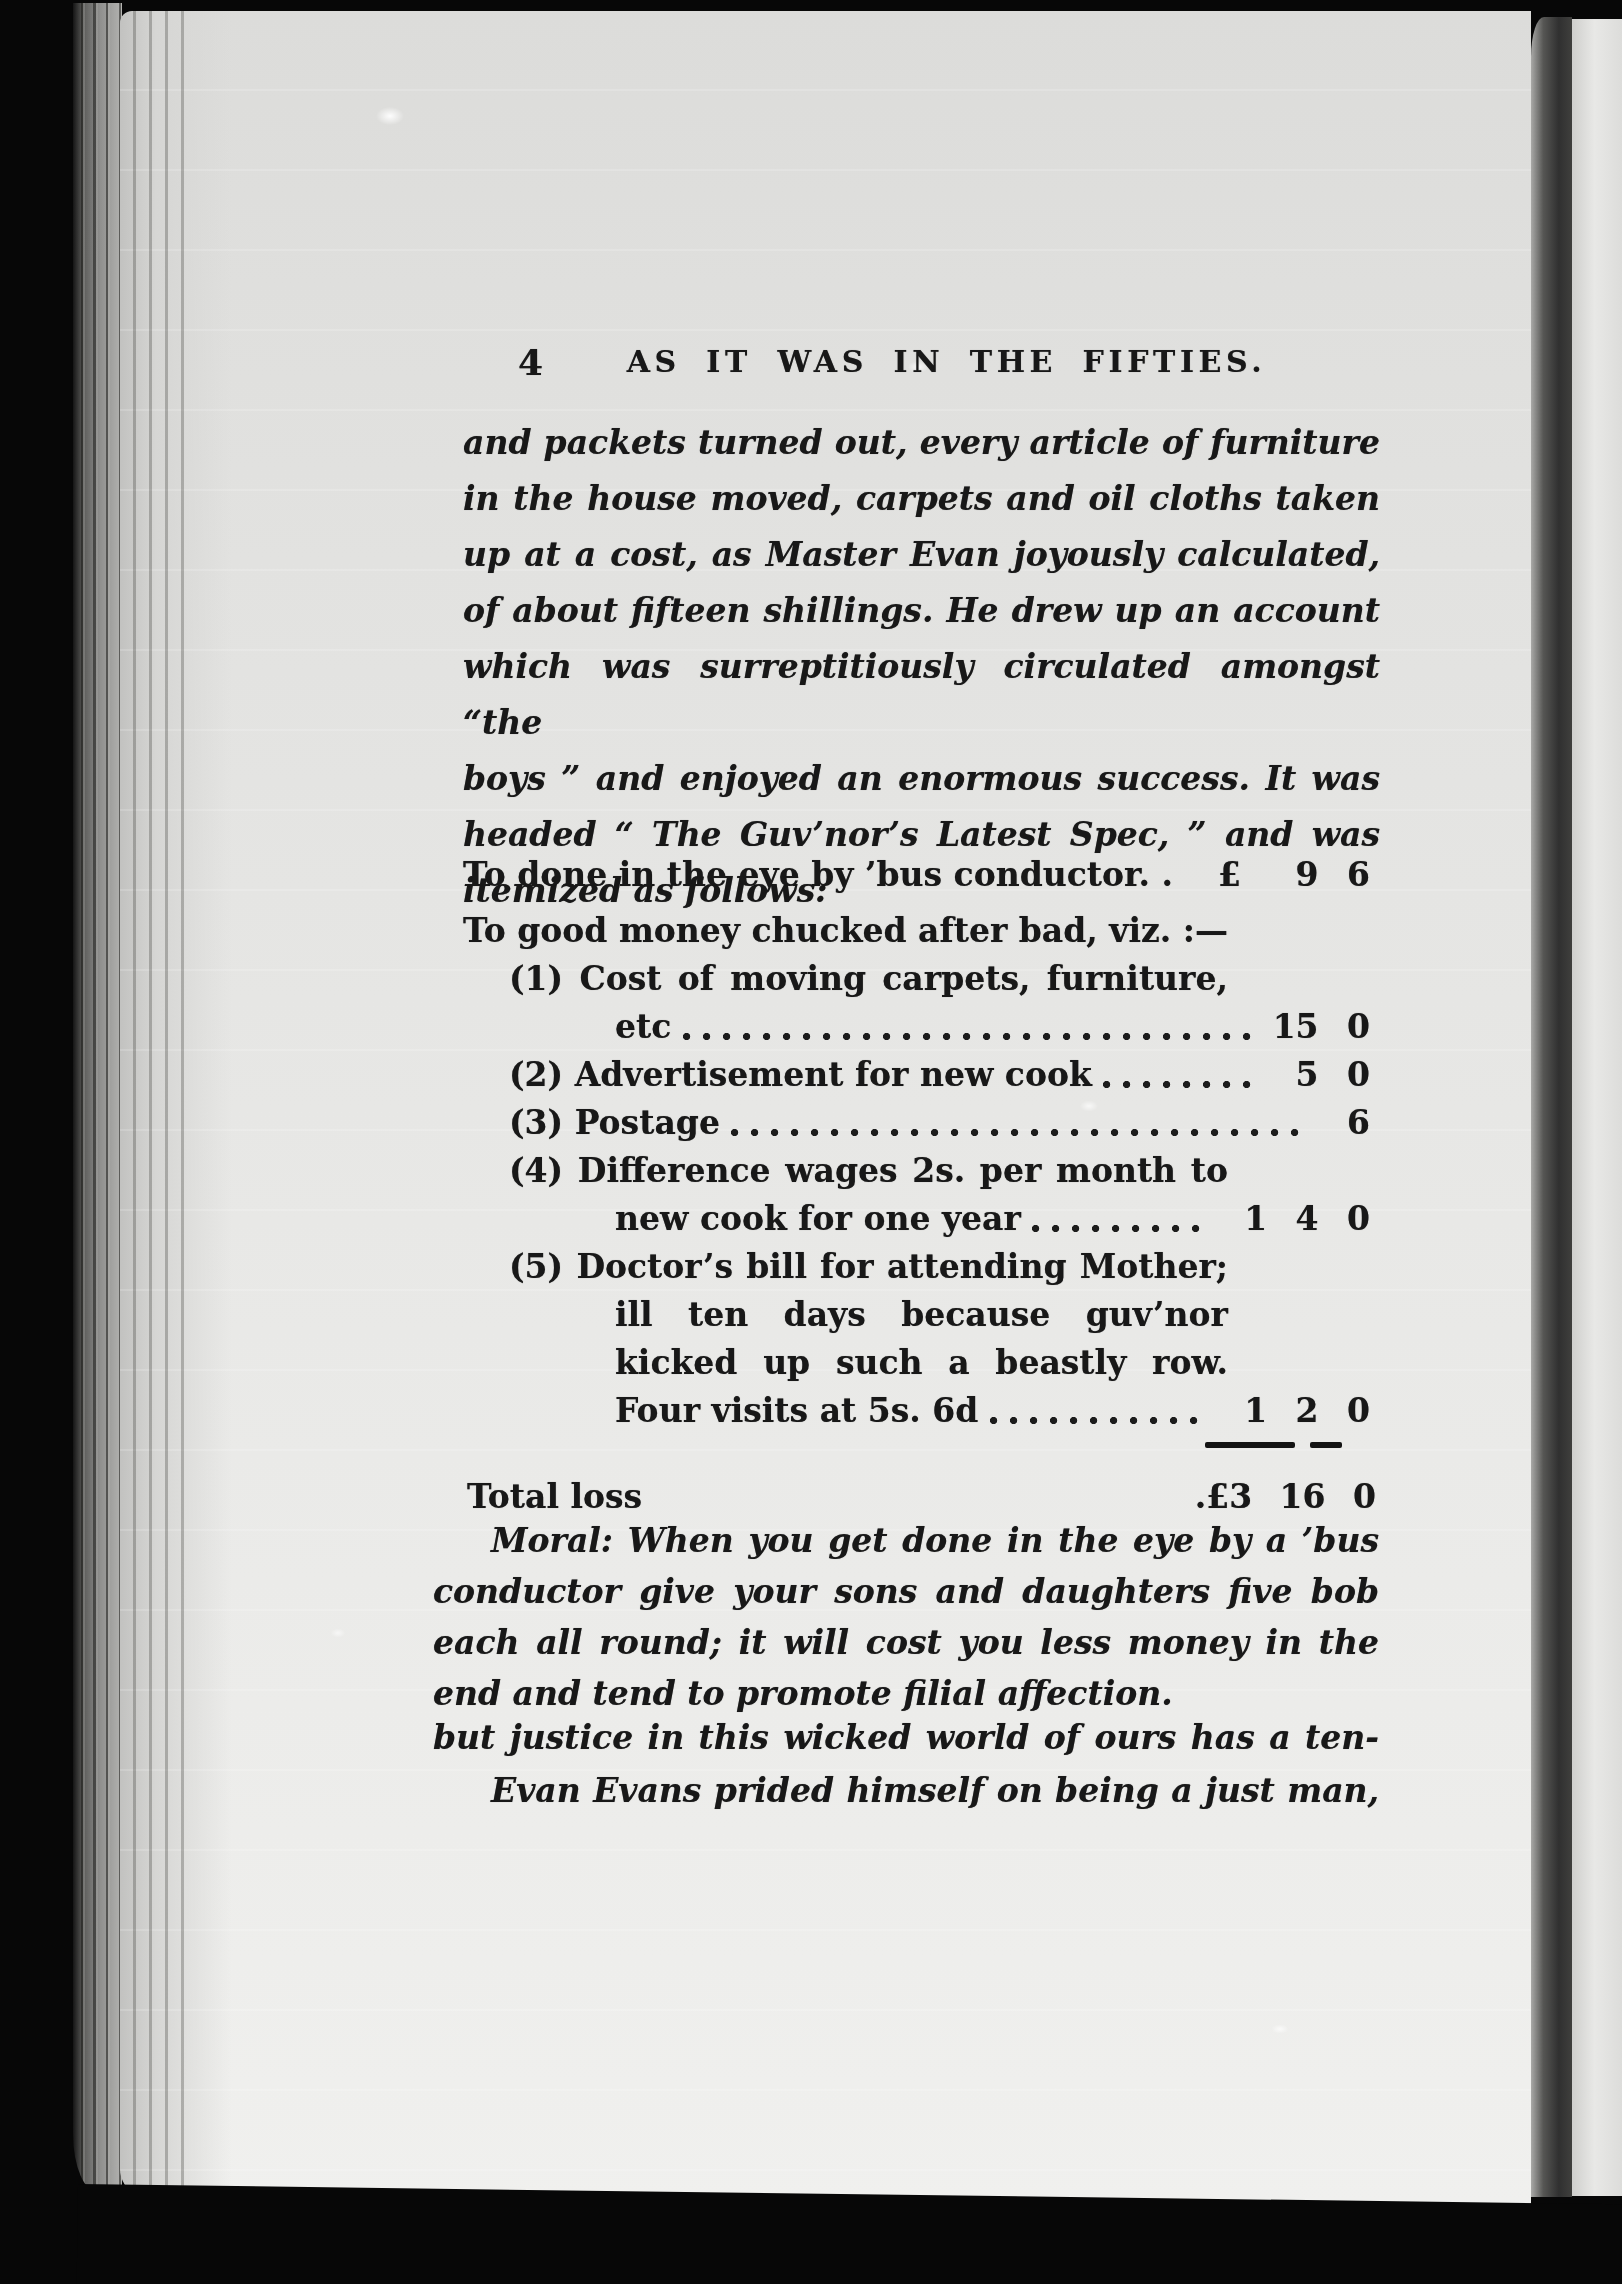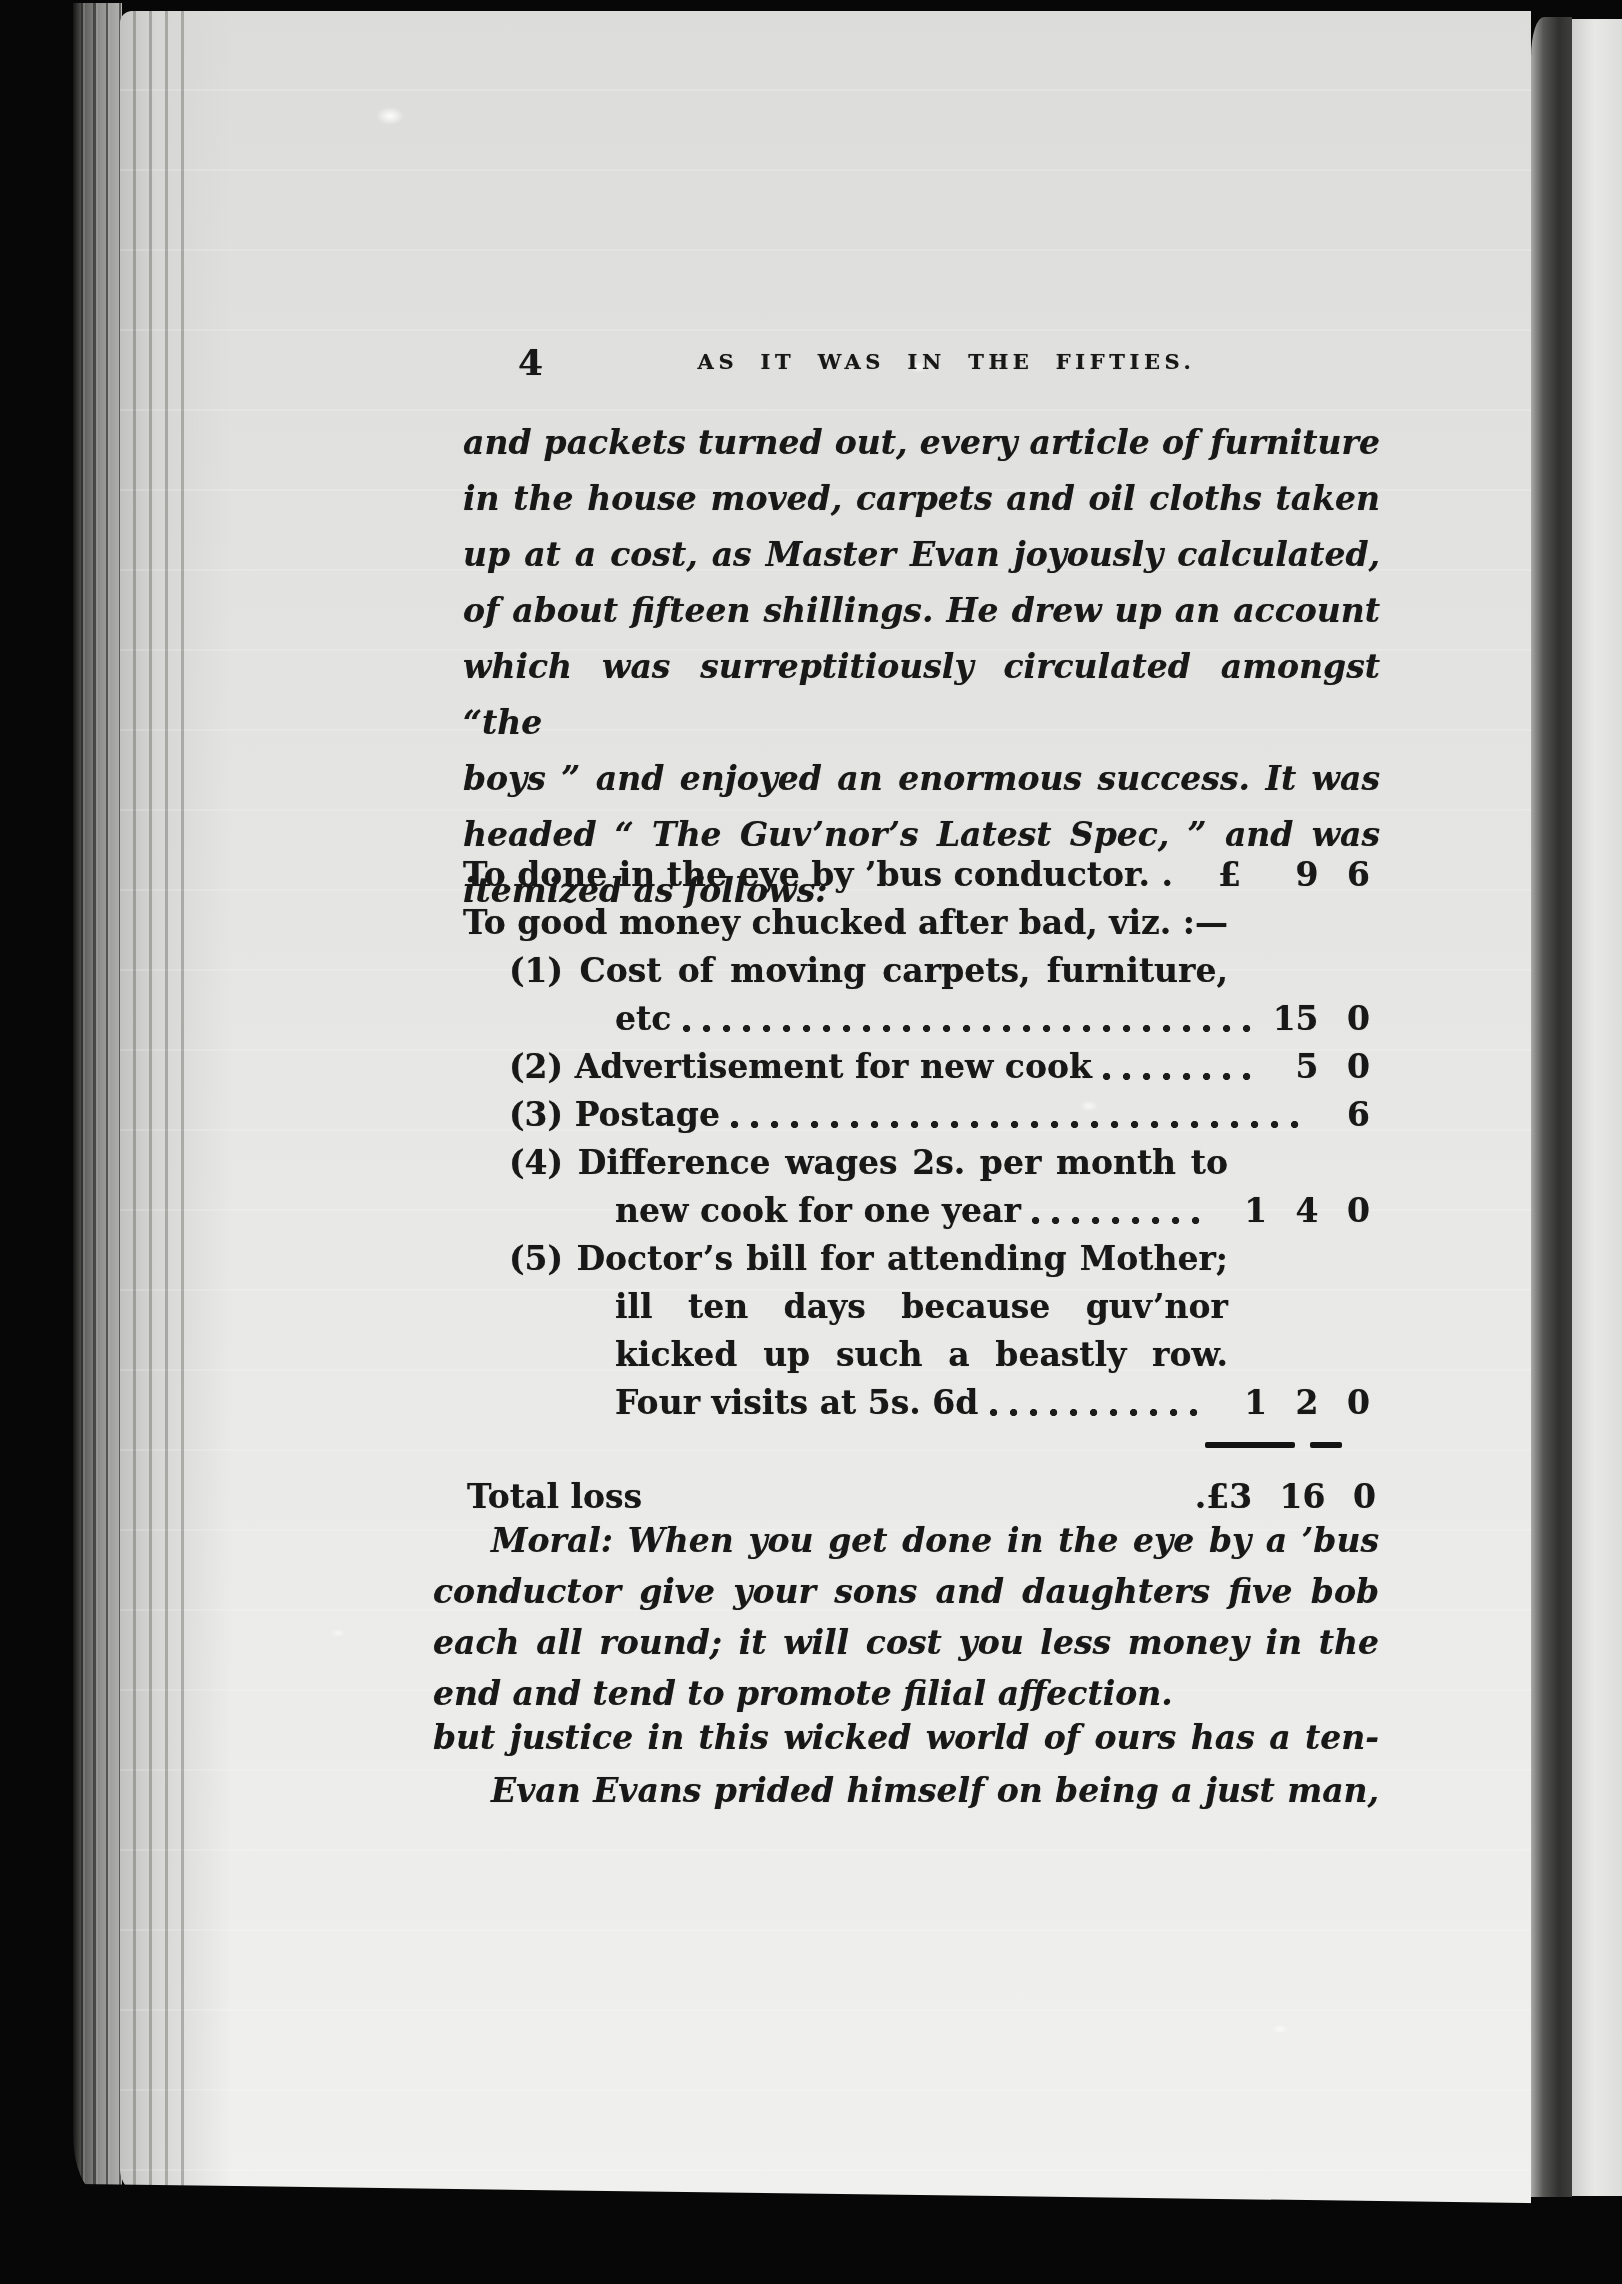--- a/index.html
+++ b/index.html
@@ -70,42 +70,42 @@
   
   .text-col{
     position:absolute;left:343px;top:0;width:917px;height:2196px;
     font-weight:700;color:#181818;
     text-shadow:0 0 0.7px rgba(25,25,25,.55);
   }
   .header{position:absolute;top:330px;left:0;width:100%;height:46px;}
   .pgnum{position:absolute;left:55px;top:1.3px;font-size:36px;line-height:40px;}
   .rtitle{
     display:block;text-align:center;transform:translateX(25px);
-    font-size:21px;line-height:41px;letter-spacing:4.6px;word-spacing:10.5px;
+    font-size:30px;line-height:41px;letter-spacing:4.6px;word-spacing:10.5px;
   }
   .para{position:absolute;font-size:33px;}
   .p1{top:404px;left:0;width:917px;line-height:56px;}
   .moral{top:1504px;left:-30px;width:946px;line-height:51px;}
   .closing{top:1700px;left:-30px;width:946px;line-height:53px;}
   .jl{text-align:justify;text-align-last:justify;}
   .ll{text-align:left;text-align-last:left;}
   .fl{text-indent:58px;}
   .para>div{white-space:normal;font-style:italic;}
 
   
   .acct{position:absolute;top:840px;left:0;width:917px;font-size:33px;}
   .acct-row{
     display:flex;align-items:baseline;
     height:48px;line-height:48px;padding-right:10px;box-sizing:border-box;
   }
   .acct-row.nv{display:block;}
   .albl{white-space:nowrap;}
   .nv .albl{display:block;white-space:normal;box-sizing:border-box;width:765px;}
   .nv .albl.j{text-align:justify;text-align-last:justify;}
-  .nv .albl.nj{text-align:left;width:auto;}
+  .nv .albl.nj{text-align:left;width:auto;margin-top:8px;}
   .ind1{padding-left:46px;}
   .ind2{padding-left:152px;}
   .fill{flex:1 1 auto;}
   .leader{
     flex:1 1 auto;align-self:flex-end;height:9.2px;
     margin:0 8px 9.2px 10.5px;
     background-image:radial-gradient(circle at 4.6px 4.6px,#1c1c1c 3.3px,rgba(0,0,0,0) 4px);
     background-size:20px 9.2px;background-repeat:repeat-x;background-position:left bottom;
   }
   .val{text-align:right;word-spacing:17px;flex:0 0 auto;}

